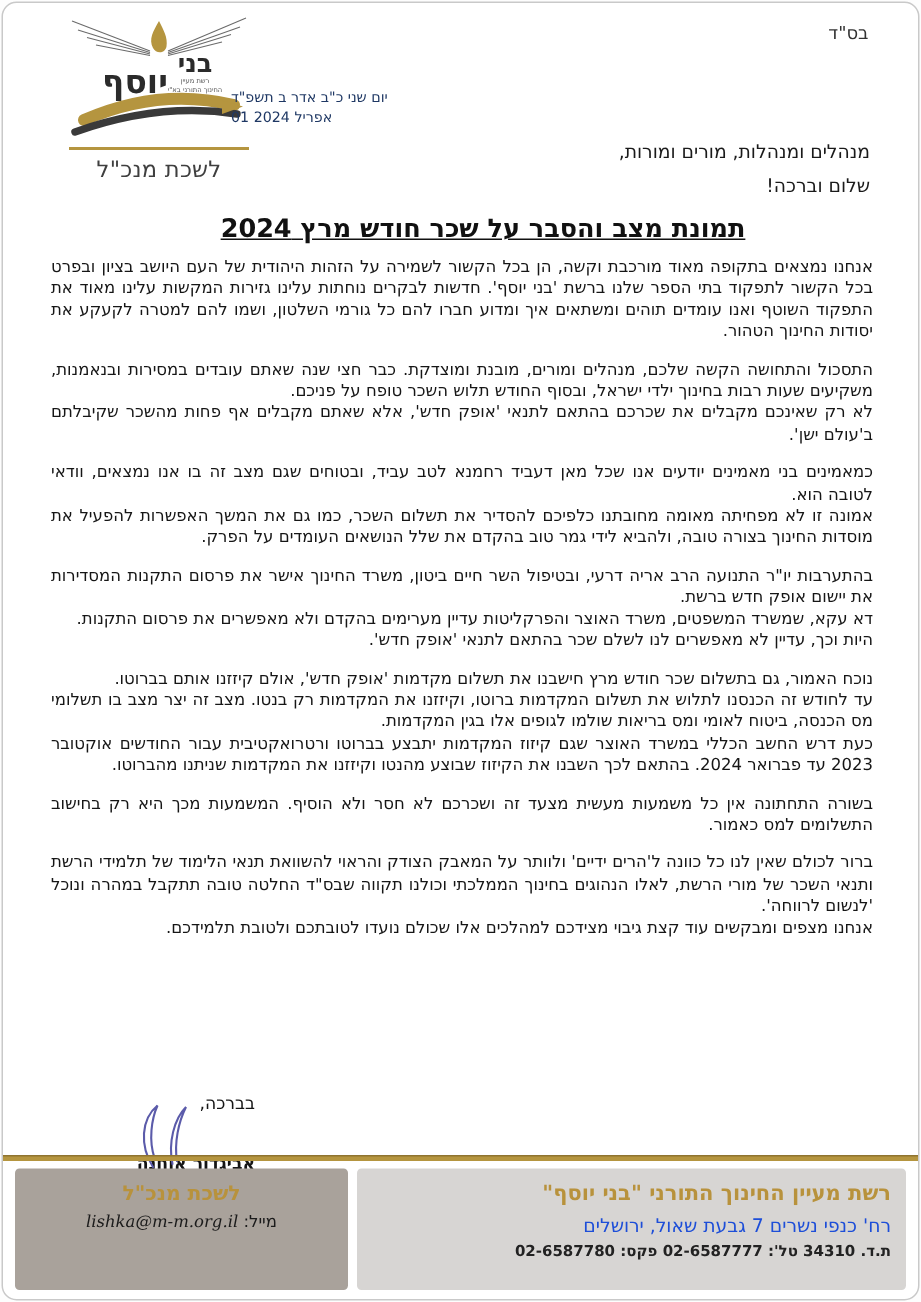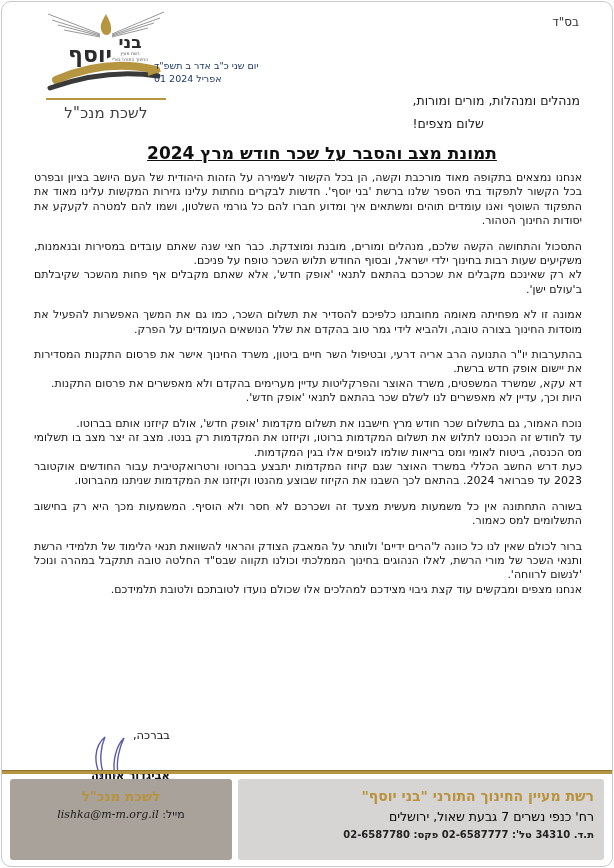--- a/index.html
+++ b/index.html
@@ -12,21 +12,21 @@
   .logo-wrap{position:absolute;left:42px;top:8px;width:124px;text-align:center;}
   .logo-rule{height:2px;background:#b5953f;margin:2px 2px 4px 2px;}
   .office-label{font-size:15px;color:#3f3f3f;direction:rtl;letter-spacing:.2px;}
 
   
   .date-block{position:absolute;left:152px;top:57px;font-size:9.5px;color:#1f3864;line-height:13px;text-align:left;}
   .date-heb{direction:rtl;}
   .date-greg{direction:ltr;}
 
   
-  .greeting{position:absolute;top:87px;right:32px;direction:rtl;text-align:left;
+  .greeting{position:absolute;top:87px;right:32px;direction:rtl;text-align:right;
             font-size:12.5px;color:#1a1a1a;line-height:23px;}
 
   
   .letter-title{position:absolute;top:141px;left:15px;width:100%;text-align:center;direction:rtl;
                 font-size:17px;font-weight:bold;color:#111;}
   .letter-title span{text-decoration:underline;}
 
   
   .body-text{position:absolute;top:169px;left:32px;right:30px;max-height:552px;overflow:hidden;
              direction:rtl;text-align:justify;font-size:11px;line-height:14.4px;color:#161616;}
@@ -46,21 +46,21 @@
                   border-top:1px solid #8f7430;}
   .footer-box{position:absolute;top:777px;height:81px;border-radius:3px;direction:rtl;box-sizing:border-box;}
   .footer-left{left:8px;width:222px;background:#a9a29b;text-align:center;padding-top:9px;}
   .footer-right{left:236px;width:366px;background:#d7d5d3;text-align:right;padding:9px 10px 0 0;}
   .fbox-title{font-weight:bold;color:#b8923c;}
   .footer-left .fbox-title{font-size:13.5px;}
   .footer-right .fbox-title{font-size:14px;}
   .fbox-phone{font-size:9.5px;font-weight:bold;color:#1b1b1b;margin-top:7px;}
   .fbox-mail{font-size:11px;color:#1b1b1b;margin-top:4px;}
   .mail-addr{font-family:"DejaVu Serif",serif;font-style:italic;direction:ltr;unicode-bidi:isolate;}
-  .fbox-address{font-size:12.5px;color:#000000;margin-top:5px;}
+  .fbox-address{font-size:12.5px;color:#1d4ed8;margin-top:5px;}
   .fbox-pobox{font-size:10px;font-weight:bold;color:#222;margin-top:5px;}
 </style>
 </head>
 <body>
 
 <div class="page">
 
   <div class="besd">בס"ד</div>
 
   <div class="logo-wrap">
@@ -90,36 +90,37 @@
     <div class="office-label">לשכת מנכ"ל</div>
   </div>
 
   <div class="date-block">
     <div class="date-heb">יום שני כ"ב אדר ב תשפ"ד</div>
     <div class="date-greg">01 אפריל 2024</div>
   </div>
 
   <div class="greeting">
     <div>מנהלים ומנהלות, מורים ומורות,</div>
-    <div>שלום מצפים!</div>
+    <div>שלום וברכה!</div>
   </div>
 
   <div class="letter-title">
     <span>תמונת מצב והסבר על שכר חודש מרץ 2024</span>
   </div>
 
   <div class="body-text">
     <div class="group">
         <p>אנחנו נמצאים בתקופה מאוד מורכבת וקשה, הן בכל הקשור לשמירה על הזהות היהודית של העם היושב בציון ובפרט בכל הקשור לתפקוד בתי הספר שלנו ברשת 'בני יוסף'. חדשות לבקרים נוחתות עלינו גזירות המקשות עלינו מאוד את התפקוד השוטף ואנו עומדים תוהים ומשתאים איך ומדוע חברו להם כל גורמי השלטון, ושמו להם למטרה לקעקע את יסודות החינוך הטהור.</p>
       </div>
     <div class="group">
       <p>התסכול והתחושה הקשה שלכם, מנהלים ומורים, מובנת ומוצדקת. כבר חצי שנה שאתם עובדים במסירות ובנאמנות, משקיעים שעות רבות בחינוך ילדי ישראל, ובסוף החודש תלוש השכר טופח על פניכם.</p>
       <p>לא רק שאינכם מקבלים את שכרכם בהתאם לתנאי 'אופק חדש', אלא שאתם מקבלים אף פחות מהשכר שקיבלתם ב'עולם ישן'.</p>
     </div>
     <div class="group">
+      <p>כמאמינים בני מאמינים יודעים אנו שכל מאן דעביד רחמנא לטב עביד, ובטוחים שגם מצב זה בו אנו נמצאים, וודאי לטובה הוא.</p>
       <p>אמונה זו לא מפחיתה מאומה מחובתנו כלפיכם להסדיר את תשלום השכר, כמו גם את המשך האפשרות להפעיל את מוסדות החינוך בצורה טובה, ולהביא לידי גמר טוב בהקדם את שלל הנושאים העומדים על הפרק.</p>
     </div>
     <div class="group">
       <p>בהתערבות יו"ר התנועה הרב אריה דרעי, ובטיפול השר חיים ביטון, משרד החינוך אישר את פרסום התקנות המסדירות את יישום אופק חדש ברשת.</p>
       <p>דא עקא, שמשרד המשפטים, משרד האוצר והפרקליטות עדיין מערימים בהקדם ולא מאפשרים את פרסום התקנות.</p>
       <p>היות וכך, עדיין לא מאפשרים לנו לשלם שכר בהתאם לתנאי 'אופק חדש'.</p>
     </div>
     <div class="group">
       <p>נוכח האמור, גם בתשלום שכר חודש מרץ חישבנו את תשלום מקדמות 'אופק חדש', אולם קיזזנו אותם בברוטו.</p>
       <p>עד לחודש זה הכנסנו לתלוש את תשלום המקדמות ברוטו, וקיזזנו את המקדמות רק בנטו. מצב זה יצר מצב בו תשלומי מס הכנסה, ביטוח לאומי ומס בריאות שולמו לגופים אלו בגין המקדמות.</p>

